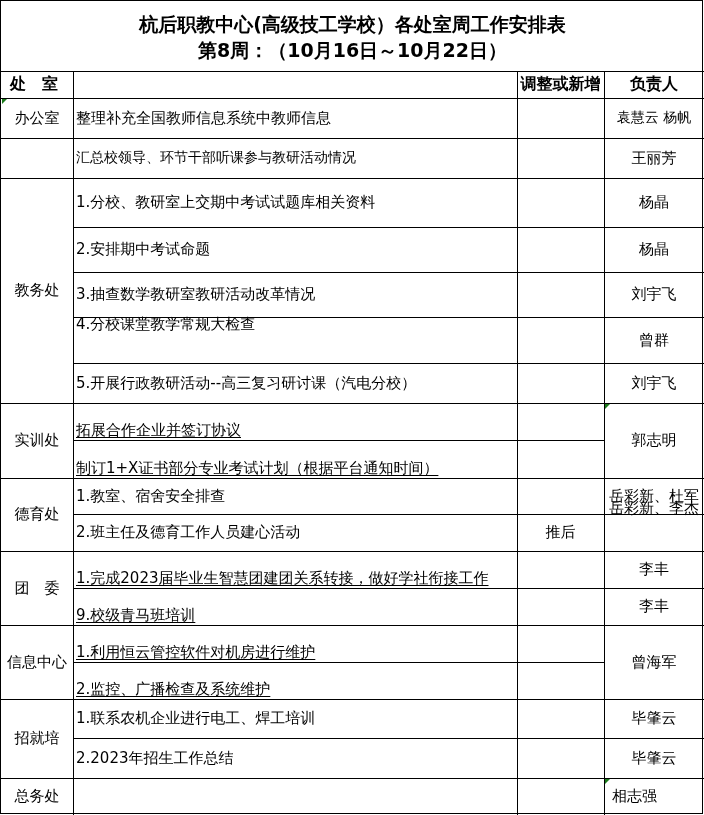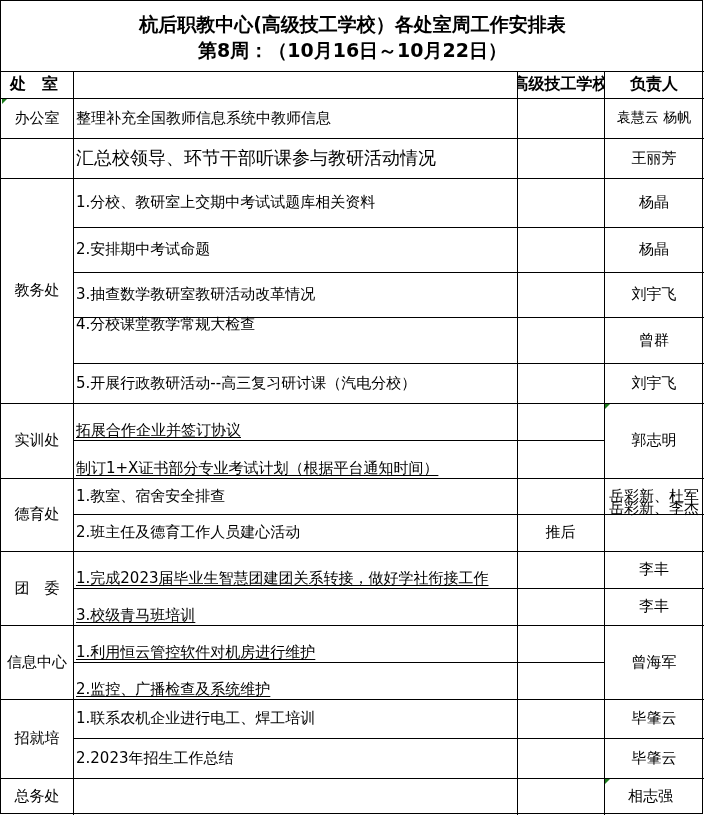--- a/index.html
+++ b/index.html
@@ -15,21 +15,21 @@
   .vline { position: absolute; width: 0; border-left: 1.5px solid #000; }
   .cell { position: absolute; display: flex; align-items: center; box-sizing: border-box;
           font-size: 15px; white-space: nowrap; overflow: hidden; }
   .hdr { font-weight: bold; font-size: 16px; justify-content: center; }
   .dept { justify-content: center; font-size: 15px; }
   .task { padding-left: 3px; justify-content: flex-start; }
   .task.bottom { align-items: flex-end; padding-bottom: 0; }
   .task.bottom span { text-decoration: underline; text-underline-offset: 2px; }
   .adj { justify-content: center; text-align: center; }
   .owner { justify-content: center; }
-  .owner.left { justify-content: flex-start; padding-left: 24px; }
+  .owner.left { justify-content: flex-start; padding-left: 8px; }
   .bigtask { font-size: 17px; color: #222; }
   .marker { position: absolute; width: 0; height: 0;
             border-top: 5px solid #1b7a1b; border-right: 5px solid transparent; }
 </style>
 </head>
 <body>
 
 <div class="sheet">
 
   <div class="title-block">
@@ -55,37 +55,37 @@
   <div class="hline" style="left:72px;top:661px;width:531px"></div>
   <div class="hline" style="left:0;top:698px;width:703px"></div>
   <div class="hline" style="left:72px;top:737px;width:631px"></div>
   <div class="hline" style="left:0;top:777px;width:703px"></div>
 
   <div class="vline" style="left:72px;top:70px;height:744px"></div>
   <div class="vline" style="left:516px;top:70px;height:744px"></div>
   <div class="vline" style="left:603px;top:70px;height:744px"></div>
 
   <div class="cell hdr" style="left:0;top:70px;width:72px;height:27px;justify-content:flex-start;padding-left:9px">处　室</div>
-  <div class="cell hdr" style="left:516px;top:70px;width:87px;height:27px">高级技工学校</div>
+  <div class="cell hdr" style="left:516px;top:70px;width:87px;height:27px">调整或新增</div>
   <div class="cell hdr" style="left:603px;top:70px;width:100px;height:27px">负责人</div>
 
   <div class="cell dept" style="left:0;top:97px;width:72px;height:40px">办公室</div>
   <div class="cell dept" style="left:0;top:177px;width:72px;height:225px">教务处</div>
   <div class="cell dept" style="left:0;top:402px;width:72px;height:75px">实训处</div>
   <div class="cell dept" style="left:0;top:477px;width:72px;height:73px">德育处</div>
   <div class="cell dept" style="left:0;top:550px;width:72px;height:74px">团　委</div>
   <div class="cell dept" style="left:0;top:624px;width:72px;height:74px">信息中心</div>
   <div class="cell dept" style="left:0;top:698px;width:72px;height:79px">招就培</div>
   <div class="cell dept" style="left:0;top:777px;width:72px;height:37px">总务处</div>
 
   <div class="cell task" style="left:72px;top:97px;width:444px;height:40px">整理补充全国教师信息系统中教师信息</div>
   <div class="cell adj" style="left:516px;top:97px;width:87px;height:40px"></div>
   <div class="cell owner" style="left:603px;top:97px;width:100px;height:40px;font-size:14px">袁慧云  杨帆</div>
 
-  <div class="cell task" style="left:72px;top:137px;width:444px;height:40px;font-size:18px">汇总校领导、环节干部听课参与教研活动情况</div>
+  <div class="cell task" style="left:72px;top:137px;width:444px;height:40px;font-size:14px">汇总校领导、环节干部听课参与教研活动情况</div>
   <div class="cell adj" style="left:516px;top:137px;width:87px;height:40px"></div>
   <div class="cell owner" style="left:603px;top:137px;width:100px;height:40px">王丽芳</div>
 
   <div class="cell task" style="left:72px;top:177px;width:444px;height:49px">1.分校、教研室上交期中考试试题库相关资料</div>
   <div class="cell adj" style="left:516px;top:177px;width:87px;height:49px"></div>
   <div class="cell owner" style="left:603px;top:177px;width:100px;height:49px">杨晶</div>
 
   <div class="cell task" style="left:72px;top:226px;width:444px;height:45px">2.安排期中考试命题</div>
   <div class="cell adj" style="left:516px;top:226px;width:87px;height:45px"></div>
   <div class="cell owner" style="left:603px;top:226px;width:100px;height:45px">杨晶</div>
@@ -121,21 +121,21 @@
   <div class="cell adj" style="left:516px;top:513px;width:87px;height:37px">推后</div>
   <div class="cell owner" style="left:603px;top:489px;width:100px;height:37px">岳彩新、李杰</div>
 
   <div class="cell task bottom" style="left:72px;top:550px;width:444px;height:37px">
       <span>1.完成2023届毕业生智慧团建团关系转接，做好学社衔接工作</span>
     </div>
   <div class="cell adj" style="left:516px;top:550px;width:87px;height:37px"></div>
   <div class="cell owner" style="left:603px;top:550px;width:100px;height:37px">李丰</div>
 
   <div class="cell task bottom" style="left:72px;top:587px;width:444px;height:37px">
-      <span>3.校级青马班培训</span>
+      <span>9.校级青马班培训</span>
     </div>
   <div class="cell adj" style="left:516px;top:587px;width:87px;height:37px"></div>
   <div class="cell owner" style="left:603px;top:587px;width:100px;height:37px">李丰</div>
 
   <div class="cell task bottom" style="left:72px;top:624px;width:444px;height:37px">
       <span>1.利用恒云管控软件对机房进行维护</span>
     </div>
   <div class="cell adj" style="left:516px;top:624px;width:87px;height:37px"></div>
   <div class="cell task bottom" style="left:72px;top:661px;width:444px;height:37px">
       <span>2.监控、广播检查及系统维护</span>

